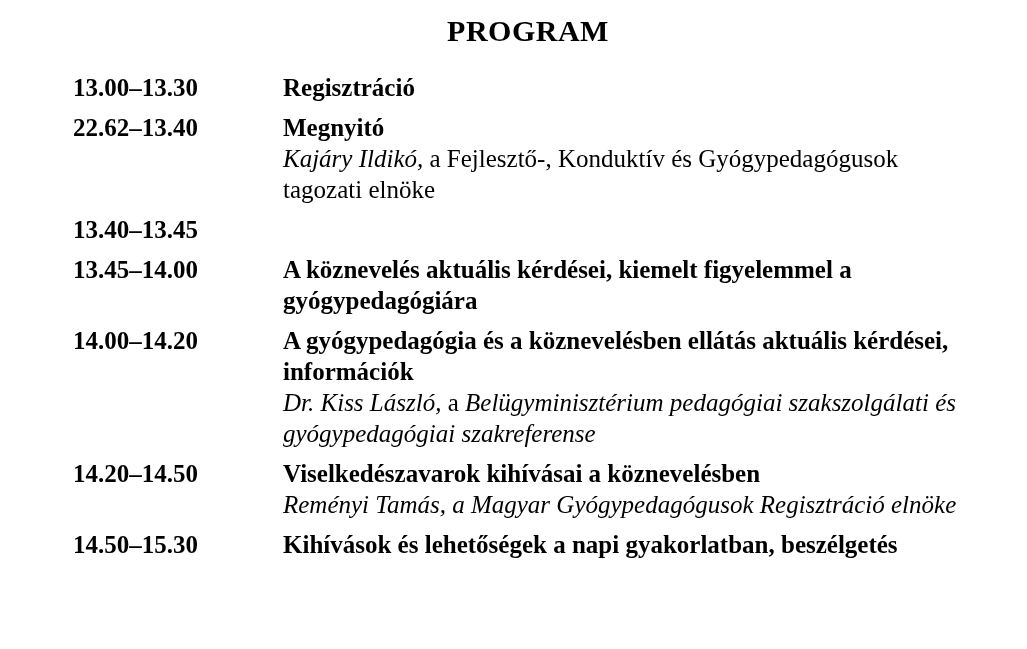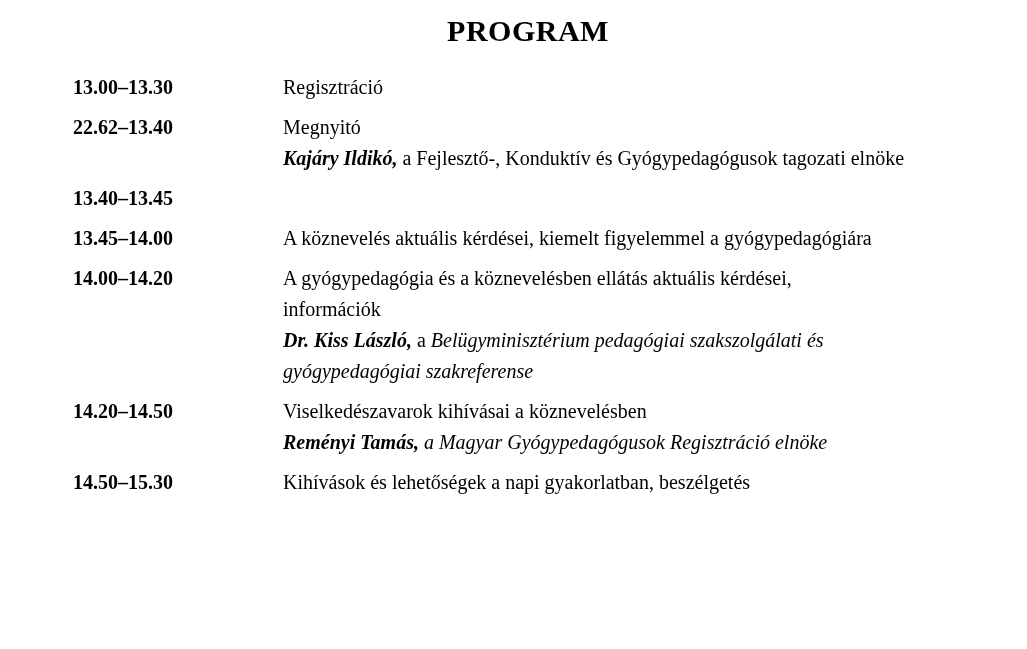--- a/index.html
+++ b/index.html
@@ -23,41 +23,41 @@
     text-align: center;
     font-size: 30px;
     font-weight: bold;
     line-height: 34px;
     letter-spacing: 0.5px;
     margin-bottom: 24px;
   }
   .row {
     display: flex;
     margin-bottom: 9px;
-    font-size: 20px;
+    font-size: 25px;
     line-height: 31px;
   }
   .row-time {
     flex: none;
     width: 210px;
     font-weight: bold;
   }
   .row-content {
     flex: 1;
     min-width: 0;
   }
   .session-title {
-    font-weight: normal;
+    font-weight: bold;
     white-space: pre-line;
   }
   .speaker-line {
     white-space: pre-line;
   }
   .seg-bold-italic {
-    font-weight: bold;
+    font-weight: normal;
     font-style: italic;
   }
   .seg-italic {
     font-style: italic;
   }
   .seg-regular {
     font-weight: normal;
     font-style: normal;
   }
   .caret {

